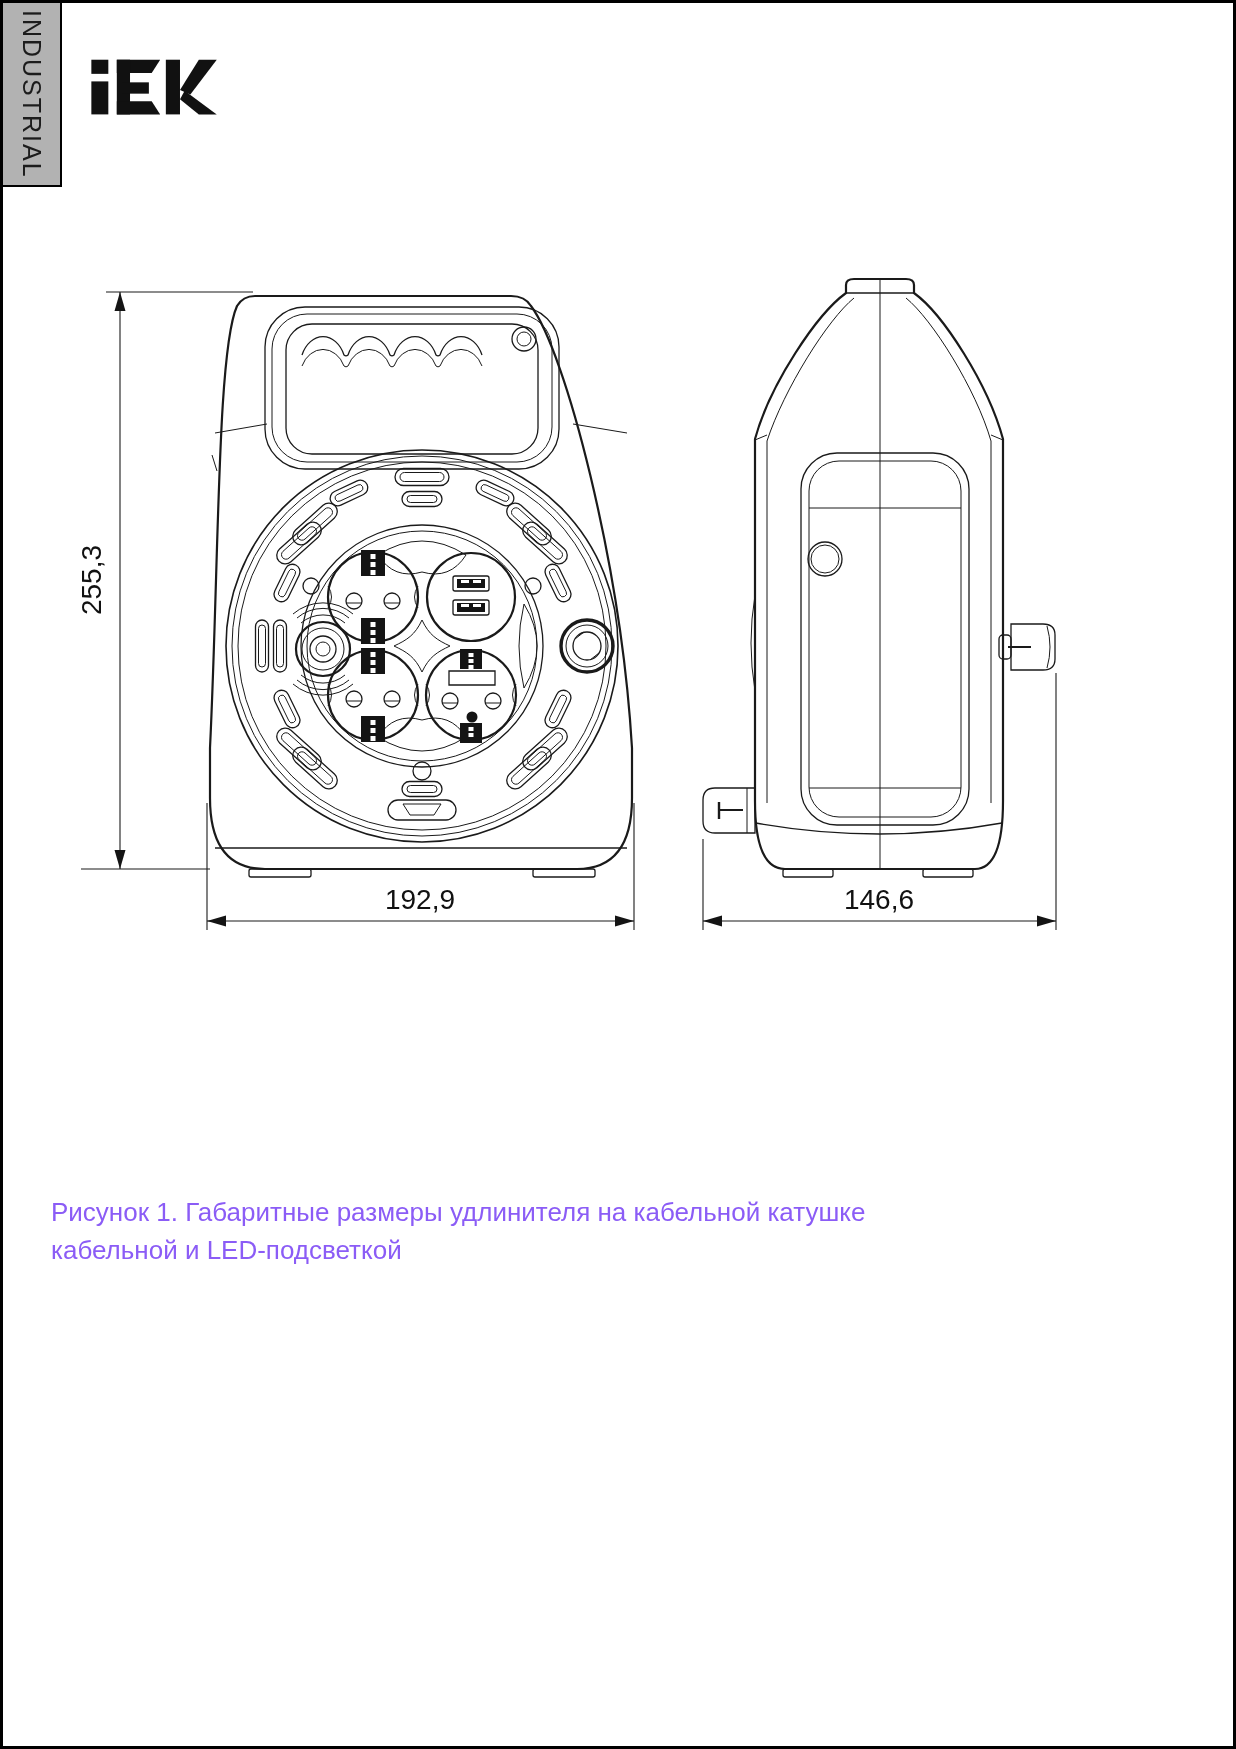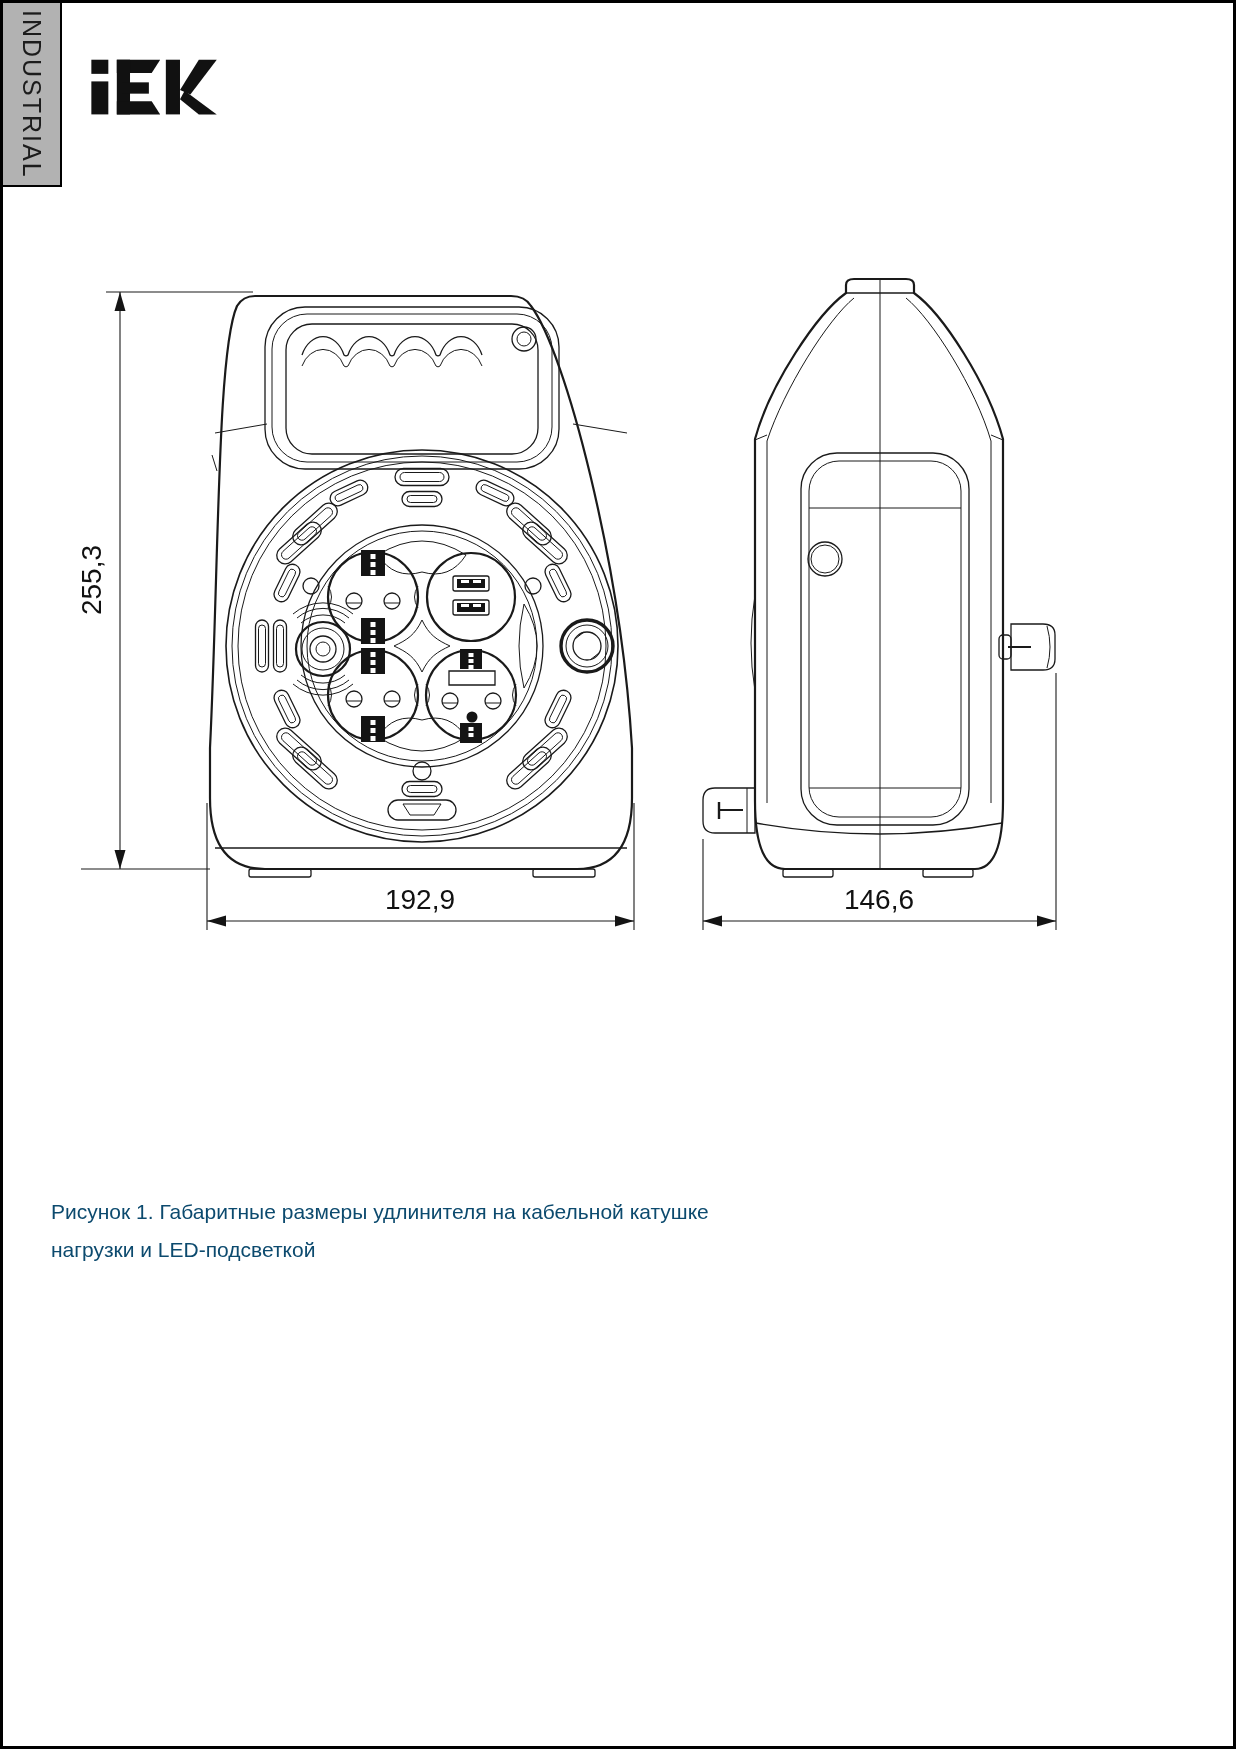--- a/index.html
+++ b/index.html
@@ -19,21 +19,21 @@
     border-bottom:2px solid #000;
     box-sizing:border-box;
     display:flex;align-items:center;justify-content:center;
     writing-mode:vertical-rl;
     font-size:25px;letter-spacing:2px;color:#1c1c1c;
   }
   .logo{position:absolute;left:82px;top:52px;width:140px;height:66px;}
   .drawing-svg{position:absolute;left:0;top:0;}
   .caption{
     position:absolute;left:48px;top:1190px;width:980px;
-    font-size:21px;line-height:38px;color:#0c4a6e;
+    font-size:26px;line-height:38px;color:#8b5cf6;
   }
   svg *{vector-effect:non-scaling-stroke;}
   .ln{fill:none;stroke:#1a1a1a;stroke-width:1.3;}
   .ln-thick{fill:none;stroke:#1a1a1a;stroke-width:2.2;}
   .ln-thin{fill:none;stroke:#1a1a1a;stroke-width:1;}
   .blk{fill:#141414;stroke:none;}
   .wht{fill:#ffffff;stroke:none;}
   .dim{stroke:#1a1a1a;stroke-width:1.1;fill:none;}
   .dim-txt{font-family:"Liberation Sans",sans-serif;font-size:28px;fill:#111;}
 </style>
@@ -297,16 +297,16 @@
       <line x1="1053" y1="670" x2="1053" y2="927" class="dim"></line>
       <line x1="700" y1="918" x2="1053" y2="918" class="dim"></line>
       <polygon points="700,918 719,912.5 719,923.5" class="blk"></polygon>
       <polygon points="1053,918 1034,912.5 1034,923.5" class="blk"></polygon>
       <text class="dim-txt" text-anchor="middle" x="876" y="906">146,6</text>
     </g>
   </svg>
 
   <div class="caption">
     <div>Рисунок 1. Габаритные размеры удлинителя на кабельной катушке</div>
-    <div>нагрузки и LED-подсветкой</div>
+    <div>кабельной и LED-подсветкой</div>
   </div>
 
 </div>
 
 </body></html>

